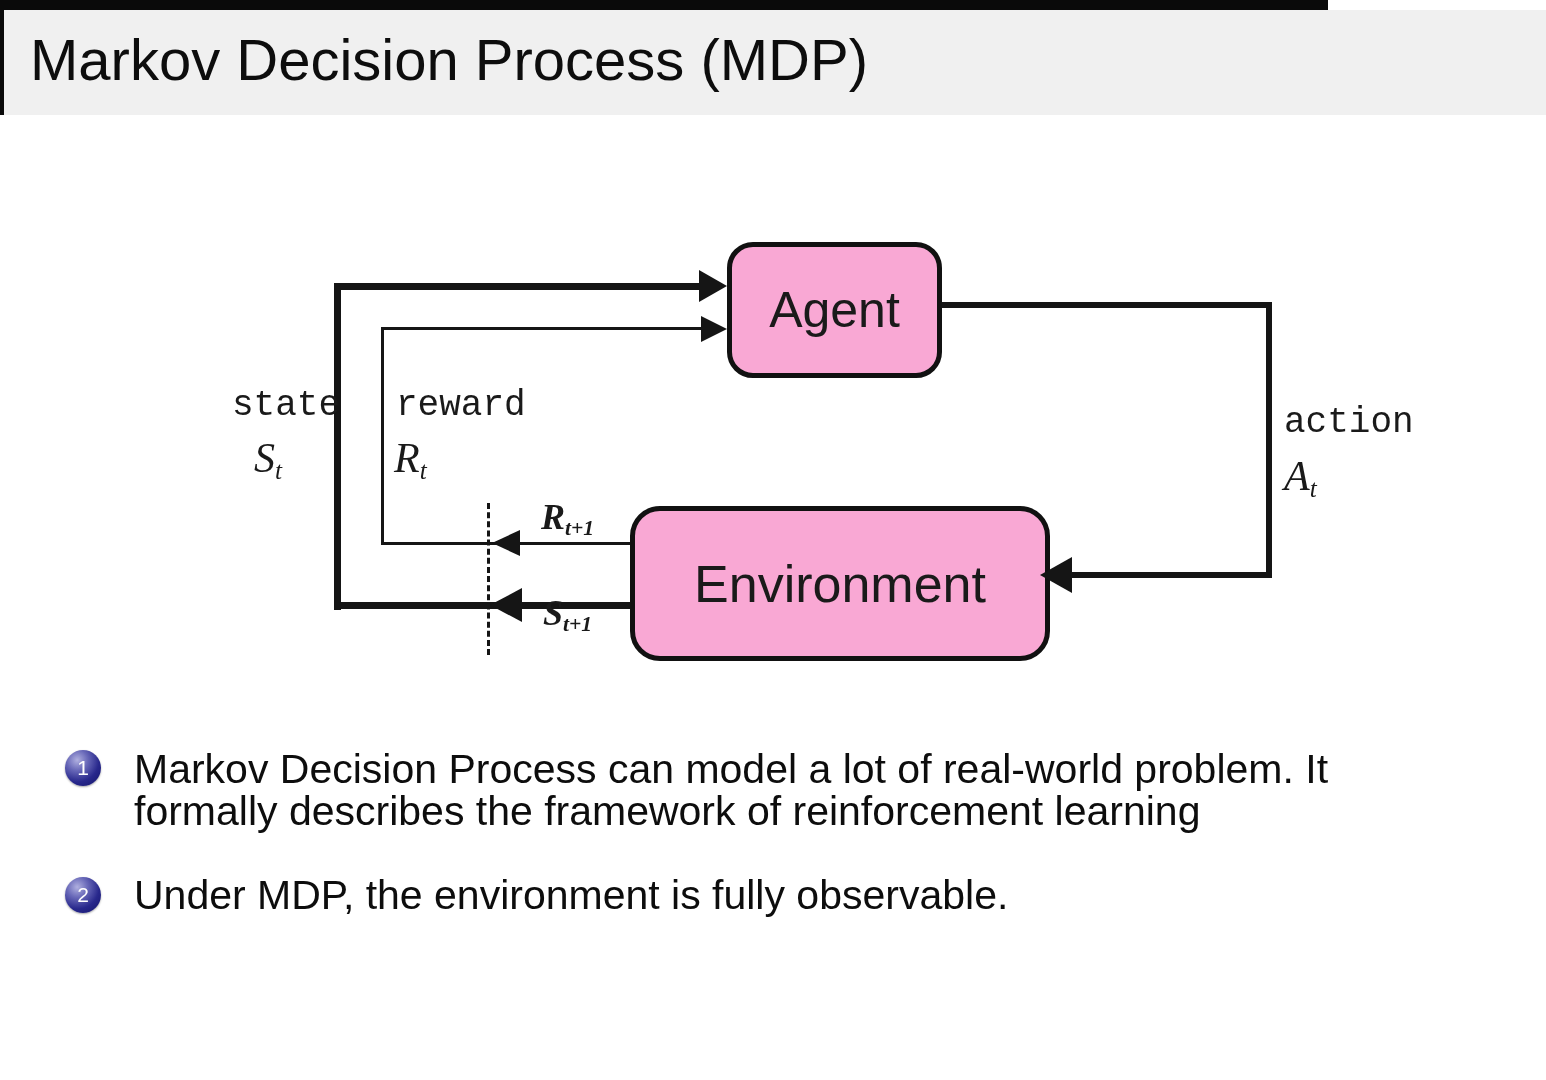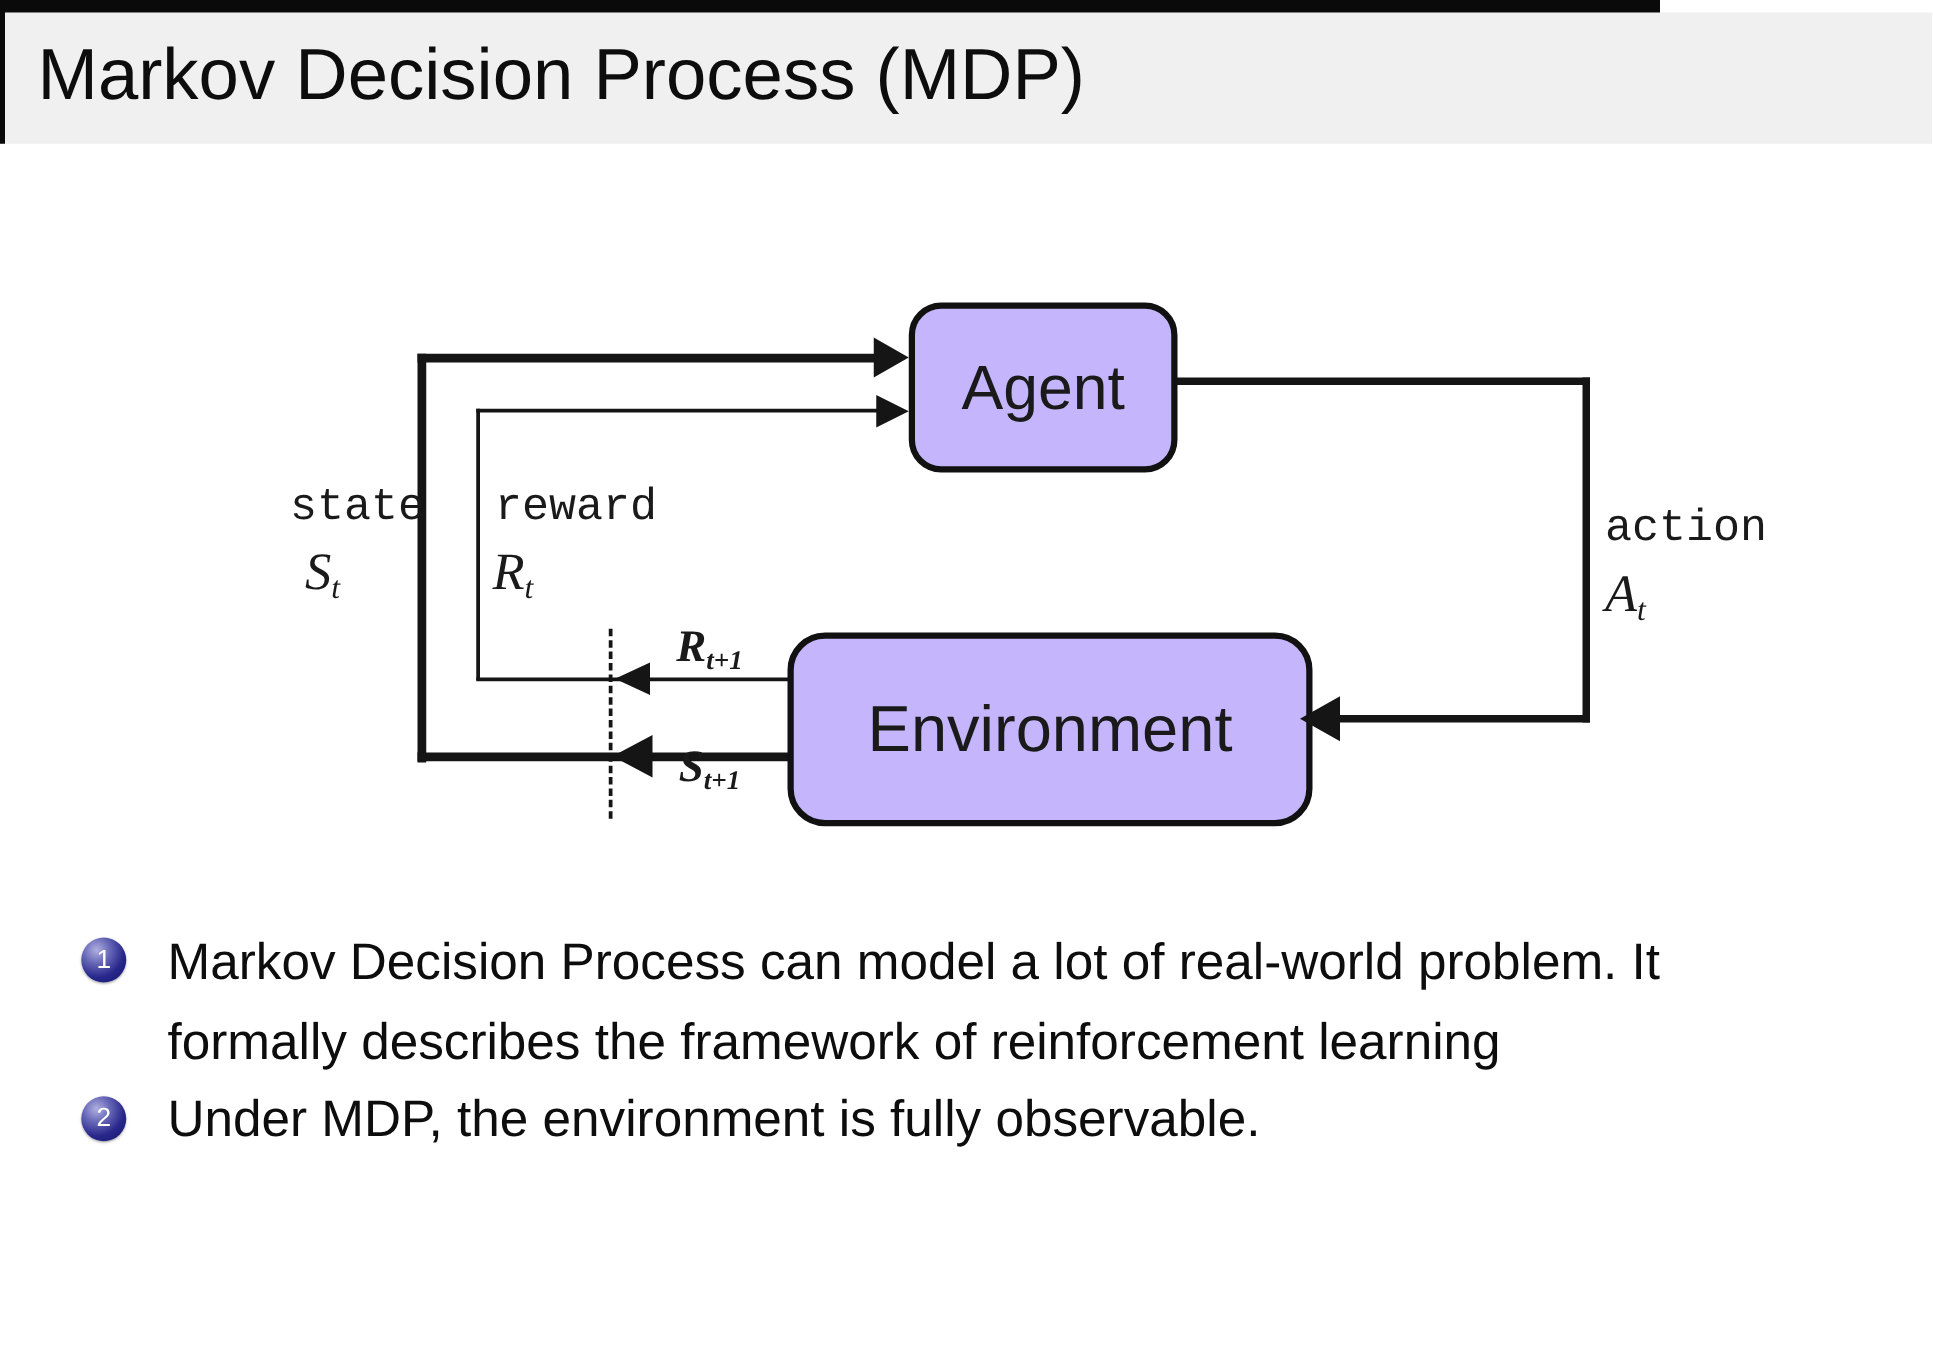--- a/index.html
+++ b/index.html
@@ -18,21 +18,21 @@
   
   .hline,.vline{position:absolute;background:#151515;}
   .dashedline{position:absolute;border-left:3px dashed #151515;width:0;}
   .arrow{position:absolute;width:0;height:0;z-index:4;}
   .arrow.right-thick{border-top:16px solid transparent;border-bottom:16px solid transparent;border-left:28px solid #151515;}
   .arrow.right-thin{border-top:13px solid transparent;border-bottom:13px solid transparent;border-left:26px solid #151515;}
   .arrow.left-thin{border-top:13px solid transparent;border-bottom:13px solid transparent;border-right:28px solid #151515;}
   .arrow.left-thick{border-top:17px solid transparent;border-bottom:17px solid transparent;border-right:32px solid #151515;}
   .arrow.left-big{border-top:18px solid transparent;border-bottom:18px solid transparent;border-right:32px solid #151515;}
   .node{
-    position:absolute;background:#c4b5fd;border:5px solid #111;z-index:3;
+    position:absolute;background:#f9a8d4;border:5px solid #111;z-index:3;
     display:flex;align-items:center;justify-content:center;
     font-family:"Liberation Sans",sans-serif;color:#1a1a1a;
   }
   .node.agent{left:727px;top:242px;width:205px;height:126px;border-radius:26px;font-size:50px;}
   .node.env{left:630px;top:506px;width:410px;height:145px;border-radius:30px;font-size:52px;}
   .dlabel{position:absolute;font-size:36px;color:#1a1a1a;white-space:nowrap;z-index:2;font-family:Liberation Mono, monospace;}
   .math{
     position:absolute;font-family:"Liberation Serif",serif;font-style:italic;
     font-size:42px;color:#1a1a1a;white-space:nowrap;z-index:2;
   }
@@ -82,21 +82,21 @@
   <div class="arrow left-big" style="left:1040px;top:557px;"></div>
 
   <div class="node agent">
     <span>Agent</span>
   </div>
   <div class="node env">
     <span>Environment</span>
   </div>
 
   <div class="dlabel" style="left:232px;top:385px;">state</div>
-  <div class="math" style="left:244px;top:434px;font-style:italic;">
+  <div class="math" style="left:254px;top:434px;font-style:italic;">
     <span>S</span><sub>t</sub>
   </div>
 
   <div class="dlabel" style="left:396px;top:385px;">reward</div>
   <div class="math" style="left:394px;top:434px;">
     <span>R</span><sub>t</sub>
   </div>
 
   <div class="math small" style="left:541px;top:496px;">
     <span>R</span><sub>t+1</sub>
@@ -107,21 +107,21 @@
 
   <div class="dlabel" style="left:1284px;top:402px;">action</div>
   <div class="math" style="left:1284px;top:452px;">
     <span>A</span><sub>t</sub>
   </div>
 
   <div class="ball big" style="left:65px;top:750px;">
     <span>1</span>
   </div>
   <div class="btext" style="left:134px;top:746px;">Markov Decision Process can model a lot of real-world problem. It</div>
-  <div class="btext" style="left:134px;top:810px;">formally describes the framework of reinforcement learning</div>
+  <div class="btext" style="left:134px;top:788px;">formally describes the framework of reinforcement learning</div>
 
   <div class="ball big" style="left:65px;top:877px;">
     <span>2</span>
   </div>
   <div class="btext" style="left:134px;top:872px;">Under MDP, the environment is fully observable.</div>
 
   <div class="ball small" style="left:173px;top:944px;">
     <span>1</span>
   </div>
 

